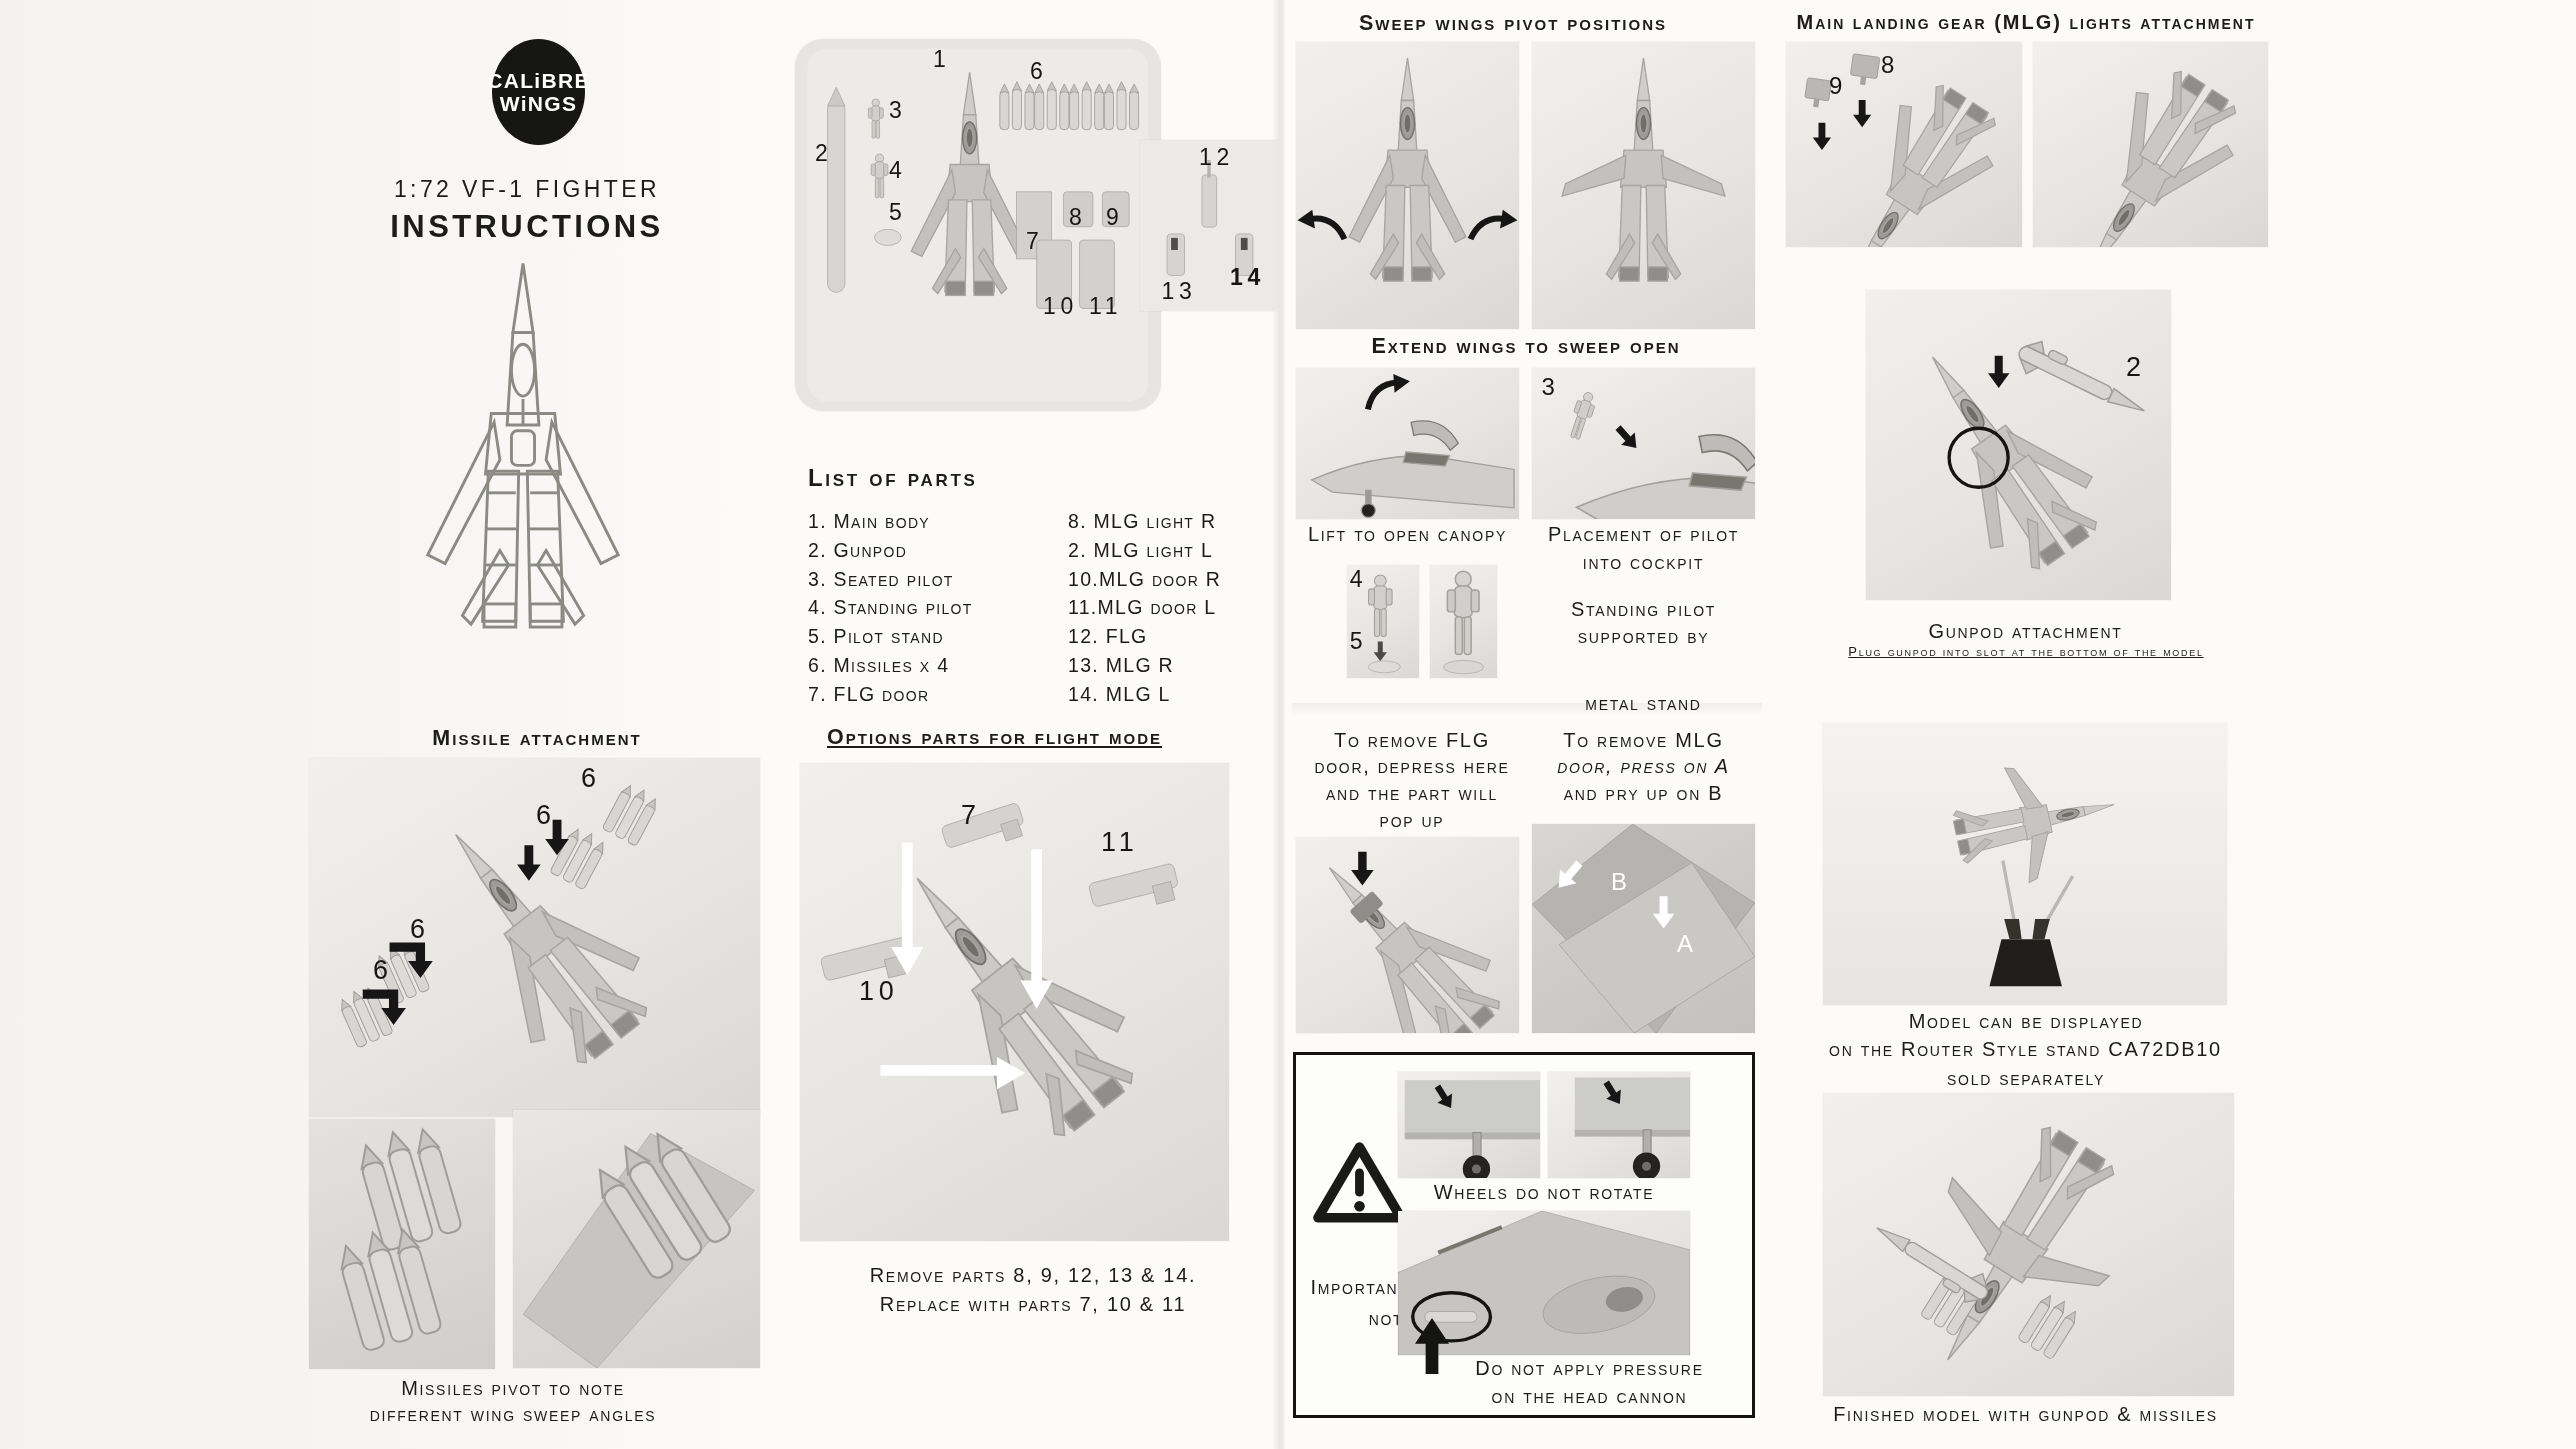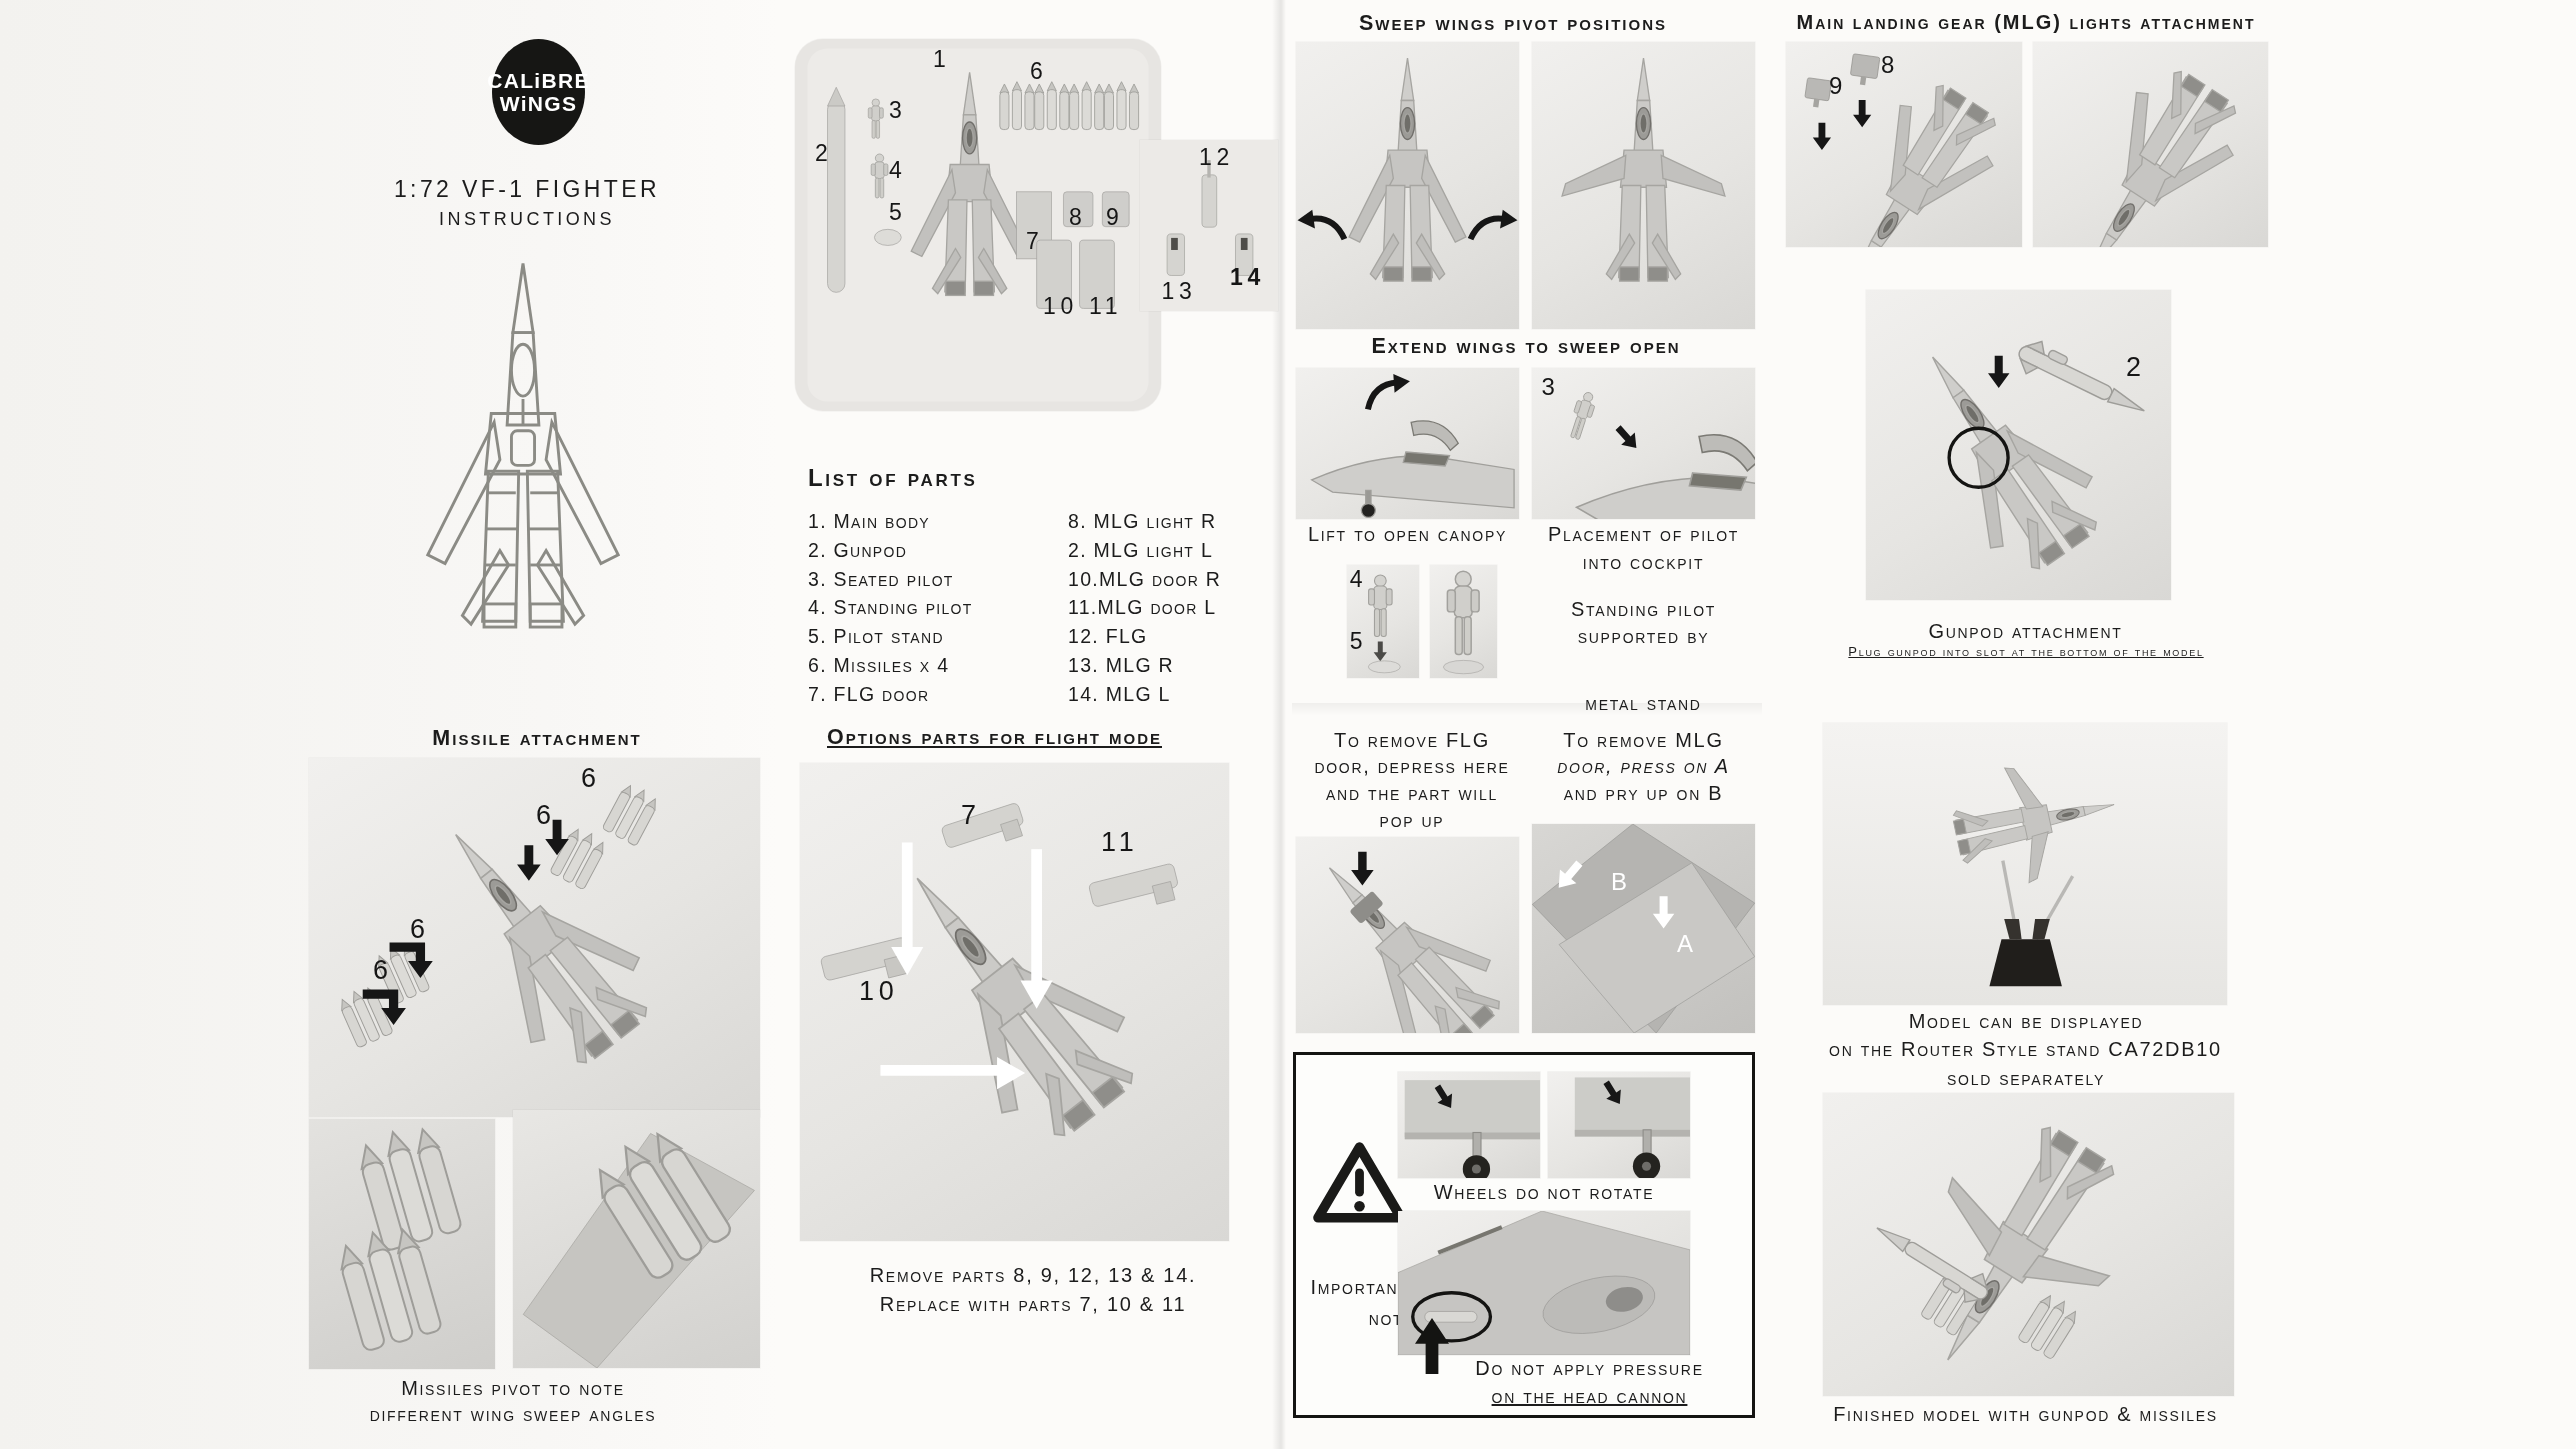--- a/index.html
+++ b/index.html
@@ -147,21 +147,21 @@
 
 <div class="sheetL"></div>
 <div class="crease"></div>
 <div class="creaseH"></div>
 
 <div class="logo">
   <span>CALiBRE</span>
   <span>WiNGS</span>
 </div>
 <div class="t ctr" style="left:376px;top:176px;width:302px;font-size:23px;letter-spacing:3.4px;">1:72 VF-1 FIGHTER</div>
-<div class="t ctr" style="left:376px;top:209px;width:302px;font-size:18px;letter-spacing:3.4px;font-weight:400;">INSTRUCTIONS</div>
+<div class="t ctr" style="left:376px;top:209px;width:302px;font-size:31px;letter-spacing:3.4px;font-weight:700;">INSTRUCTIONS</div>
 
 <svg style="position:absolute;left:288px;top:248px;" width="470" height="443" viewBox="0 0 700 660">
   <use href="#jet-lineart" transform="translate(350,10) scale(2.15) translate(-100,0)"></use>
 </svg>
 
 <div class="t sc hdr ctr" style="left:376px;top:726px;width:322px;font-weight:700;">Missile attachment</div>
 
 <div class="photo" style="left:309px;top:758px;width:451px;height:359px;">
   <svg viewBox="0 0 672 535">
     <g transform="translate(356,290) rotate(-38) scale(1.55) translate(-100,-150)">
@@ -471,21 +471,21 @@
       <rect x="40" y="150" width="78" height="16" rx="8" fill="#d9d8d4" stroke="#9a9996"></rect>
       <ellipse cx="80" cy="158" rx="58" ry="36" fill="none" stroke="#141412" stroke-width="5"></ellipse>
     </svg>
   </div>
   <svg style="position:absolute;left:119px;top:263px;" width="34" height="56" viewBox="0 0 32 48" preserveAspectRatio="none">
     <g style="color:#141412" transform="rotate(180 16 24)">
         <use href="#arrow-dn"></use>
       </g>
   </svg>
   <div class="t sc cap ctr" style="left:146px;top:302px;width:295px;">Do not apply pressure</div>
-  <div class="t sc cap ctr" style="left:146px;top:330px;width:295px;text-decoration:underline;">on the head cannon</div>
+  <div class="t sc cap ctr" style="left:146px;top:330px;width:295px;">on the head cannon</div>
 </div>
 
 <div class="t sc hdr ctr" style="left:1771px;top:10.7px;width:510px;font-size:20px;">Main landing gear (MLG) lights attachment</div>
 <div class="photo" style="left:1786px;top:42px;width:236px;height:205px;">
   <svg viewBox="0 0 352 305">
     <g transform="translate(200,200) rotate(213) scale(1.25) translate(-100,-150)">
         <use href="#jet-swept"></use>
       </g>
     <g transform="rotate(8 47 70)">
         <rect x="30" y="55" width="36" height="30" rx="3" fill="#b9b8b5" stroke="#8f8e8a"></rect>

